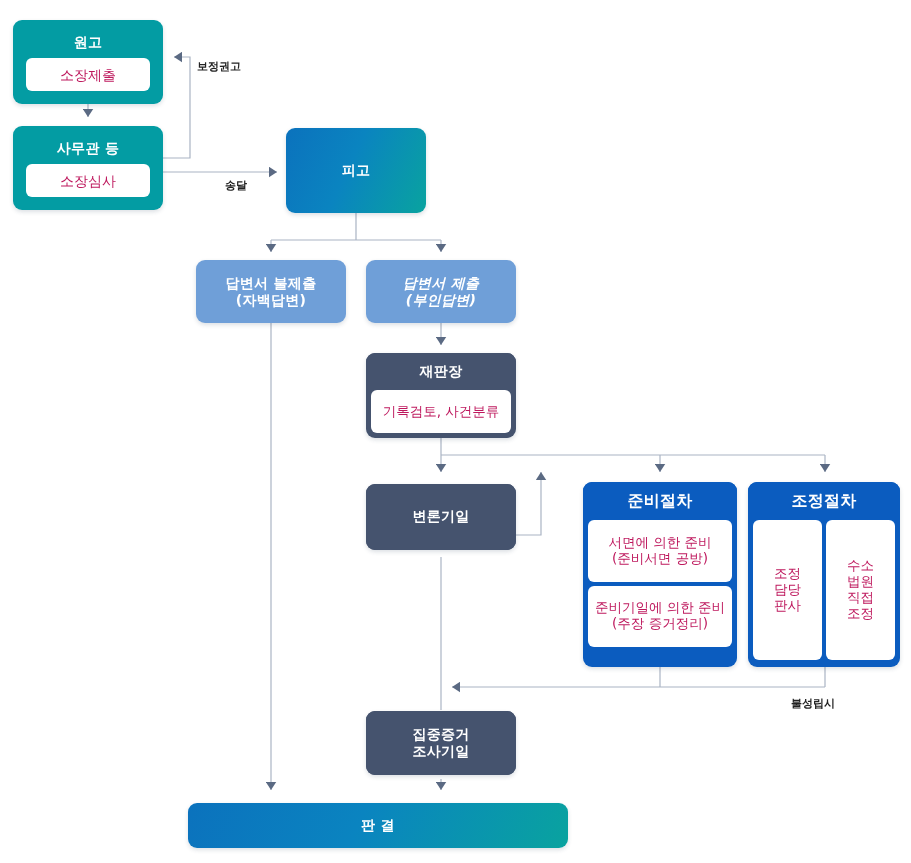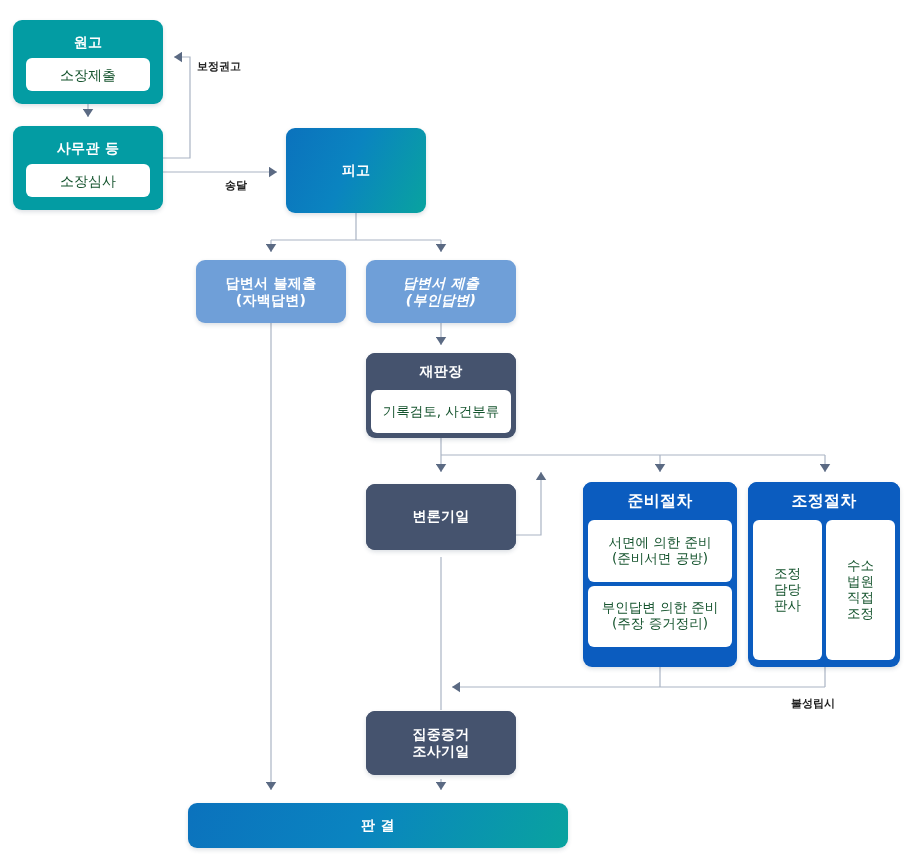--- a/index.html
+++ b/index.html
@@ -39,21 +39,21 @@
     color: #ffffff;
     display: flex;
     align-items: center;
     justify-content: center;
     text-align: center;
     line-height: 1.25;
     letter-spacing: .3px;
   }
   .body-cell {
     background: #ffffff;
-    color: #14532d;
+    color: #be185d;
     display: flex;
     align-items: center;
     justify-content: center;
     text-align: center;
     line-height: 1.3;
     flex: 1 1 auto;
   }
 
   
   .teal-card { background: #039ca3; padding: 8px; }
@@ -231,21 +231,21 @@
     <div class="hdr">준비절차</div>
     <div class="stack">
       <div class="body-cell vtxt">
         <span style="display:block">
           <span>서면에 의한 준비</span><br>
           <span>(준비서면 공방)</span>
         </span>
       </div>
       <div class="body-cell vtxt">
         <span style="display:block">
-          <span>부인답변 의한 준비</span><br>
+          <span>준비기일에 의한 준비</span><br>
           <span>(주장 증거정리)</span>
         </span>
       </div>
     </div>
   </div>
 
   <div class="node blue-card" style="left:748px; top:482px; width:152px; height:185px;">
     <div class="hdr">조정절차</div>
     <div class="row2">
       <div class="body-cell vtxt">

